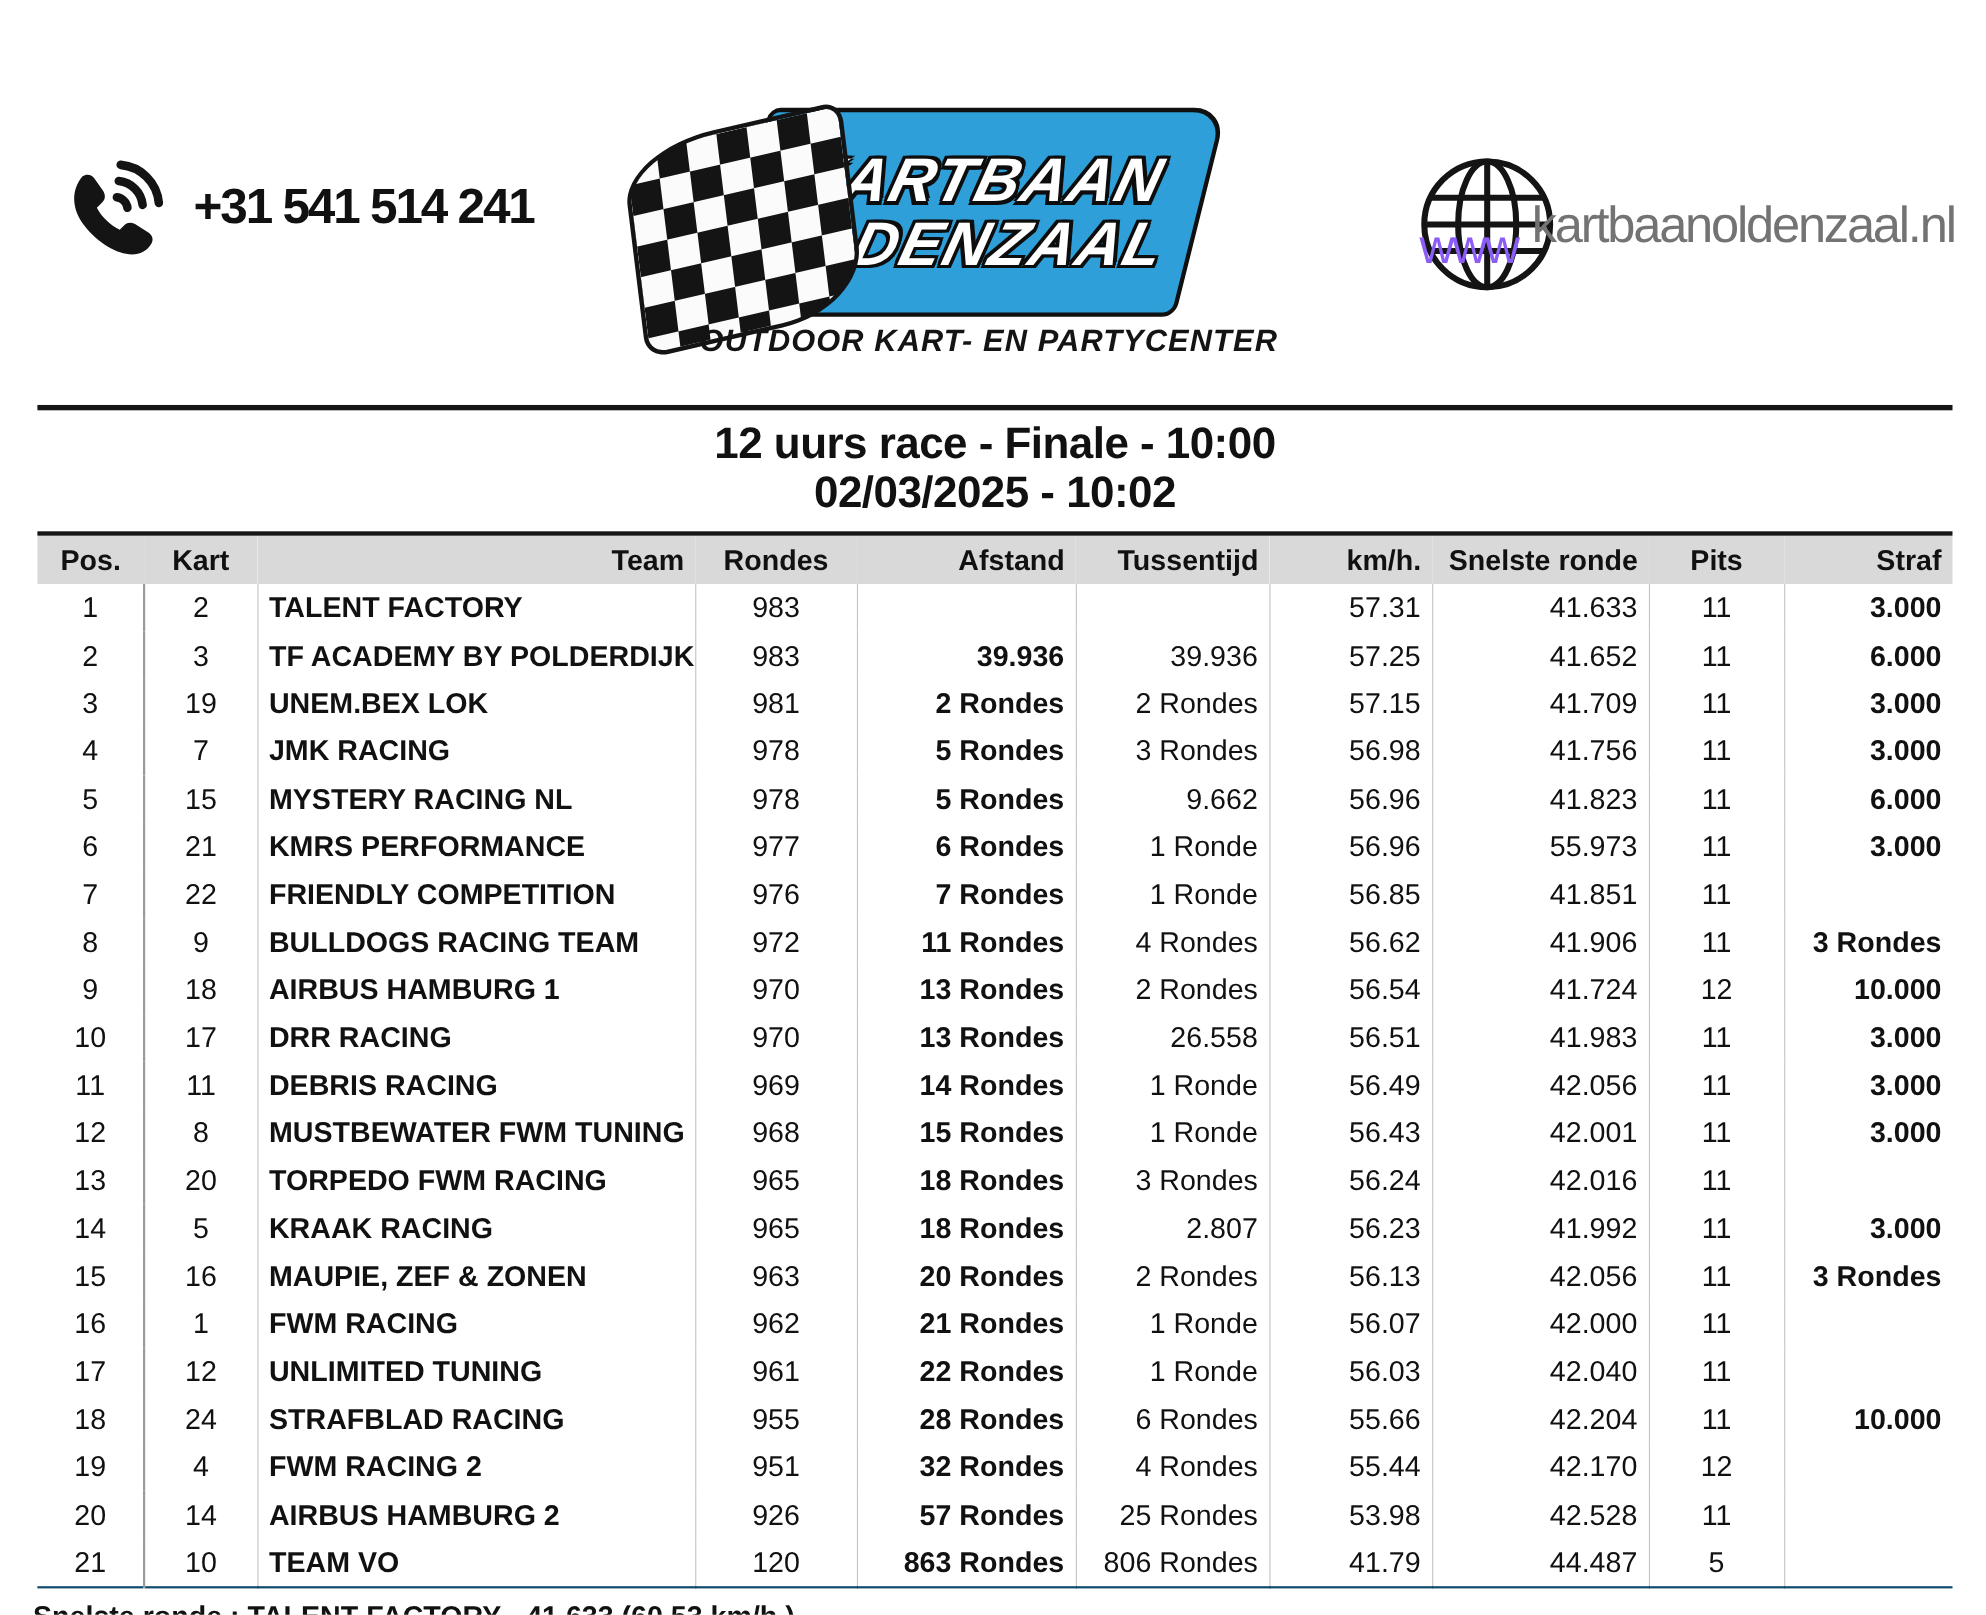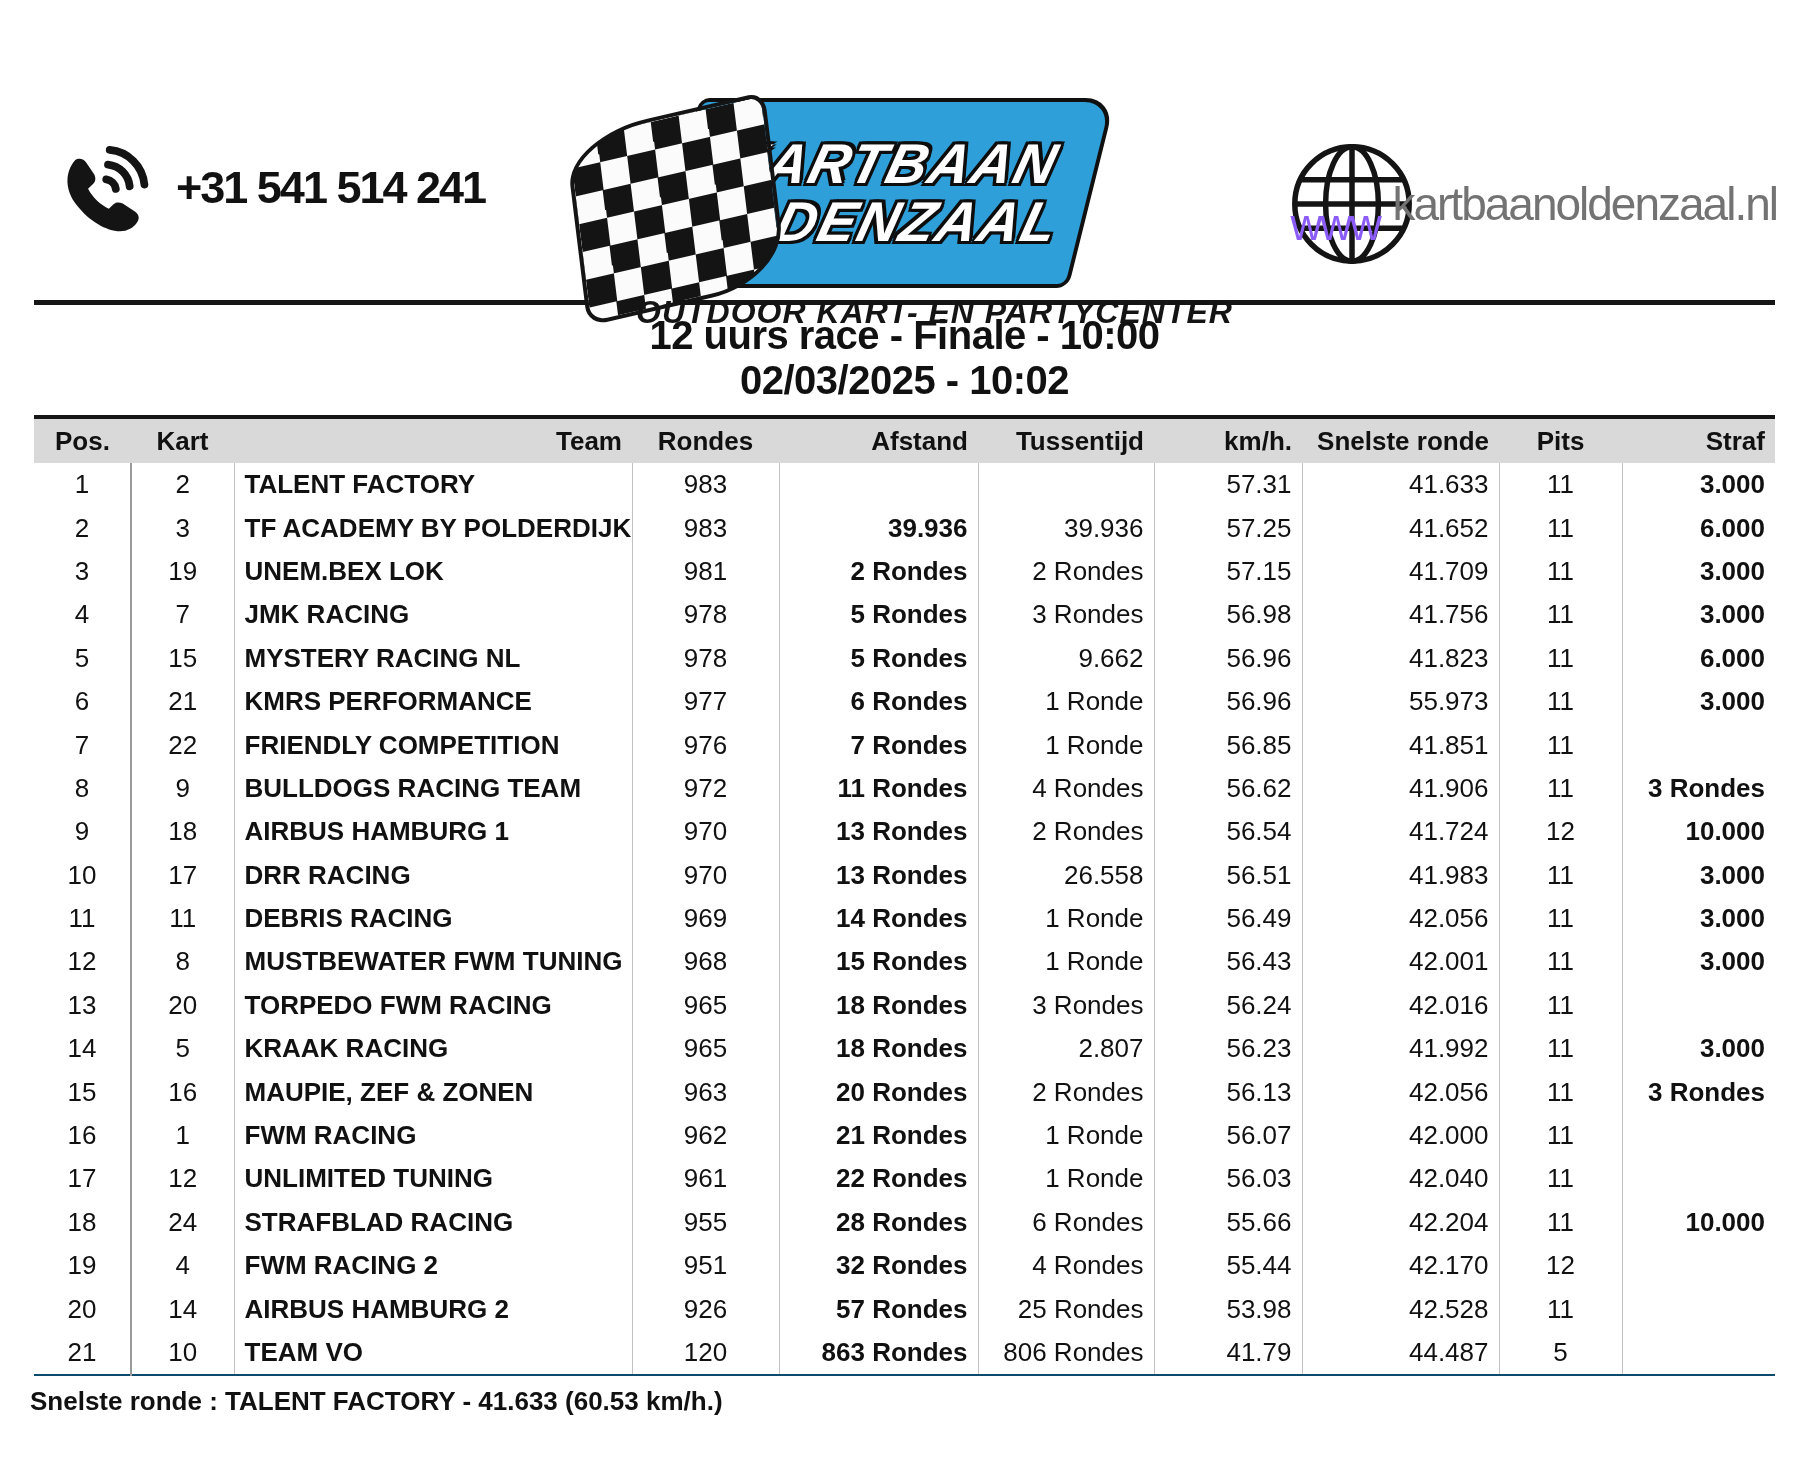--- a/index.html
+++ b/index.html
@@ -2,21 +2,21 @@
 <html><head>
 <meta charset="utf-8">
 <style>
   html,body{margin:0;padding:0;}
   body{
     width:1805px;height:1468px;background:#ffffff;overflow:hidden;
     font-family:"Liberation Sans", sans-serif;color:#111;
     position:relative;
   }
   
-  .top{position:relative;height:300px;background:#fff;}
+  .top{position:relative;height:368px;background:#fff;}
   .phone{position:absolute;left:56px;top:136px;display:flex;align-items:center;gap:16px;}
   .phone svg{display:block;}
   .phone-number{font-size:45px;font-weight:600;letter-spacing:-2px;white-space:nowrap;}
 
   .logo{position:absolute;left:558px;top:80px;width:575px;height:265px;}
   .logo-band{
     position:absolute;left:118px;top:18px;width:408px;height:182px;
     background:#2e9fd9;border:4px solid #101010;
     transform:skewX(-14deg);
     border-radius:10px 30px 12px 30px;
@@ -32,21 +32,21 @@
   .flag{
     position:absolute;left:16px;top:34px;width:196px;height:182px;z-index:2;
     background:repeating-conic-gradient(#141414 0% 25%, #fbfbfb 0% 50%);
     background-size:56px 56px;
     border:4px solid #141414;
     transform:rotate(-7deg) skewY(-6deg);
     border-radius:42% 8% 38% 10% / 26% 10% 30% 10%;
   }
   .logo-sub{
     position:absolute;left:78px;top:214px;z-index:3;
-    font-style:italic;font-weight:bold;font-size:32px;letter-spacing:1px;
+    font-style:italic;font-weight:bold;font-size:28px;letter-spacing:1px;
     white-space:nowrap;color:#141414;
   }
 
   .website{position:absolute;right:28px;top:138px;display:flex;align-items:center;}
   .website svg{display:block;}
   .www{
     position:absolute;left:4px;top:62px;
     font-size:44px;letter-spacing:-2px;color:#8b5cf6;white-space:nowrap;
   }
   .domain{font-size:46px;letter-spacing:-2px;margin-left:-26px;white-space:nowrap;color:#737373;}

